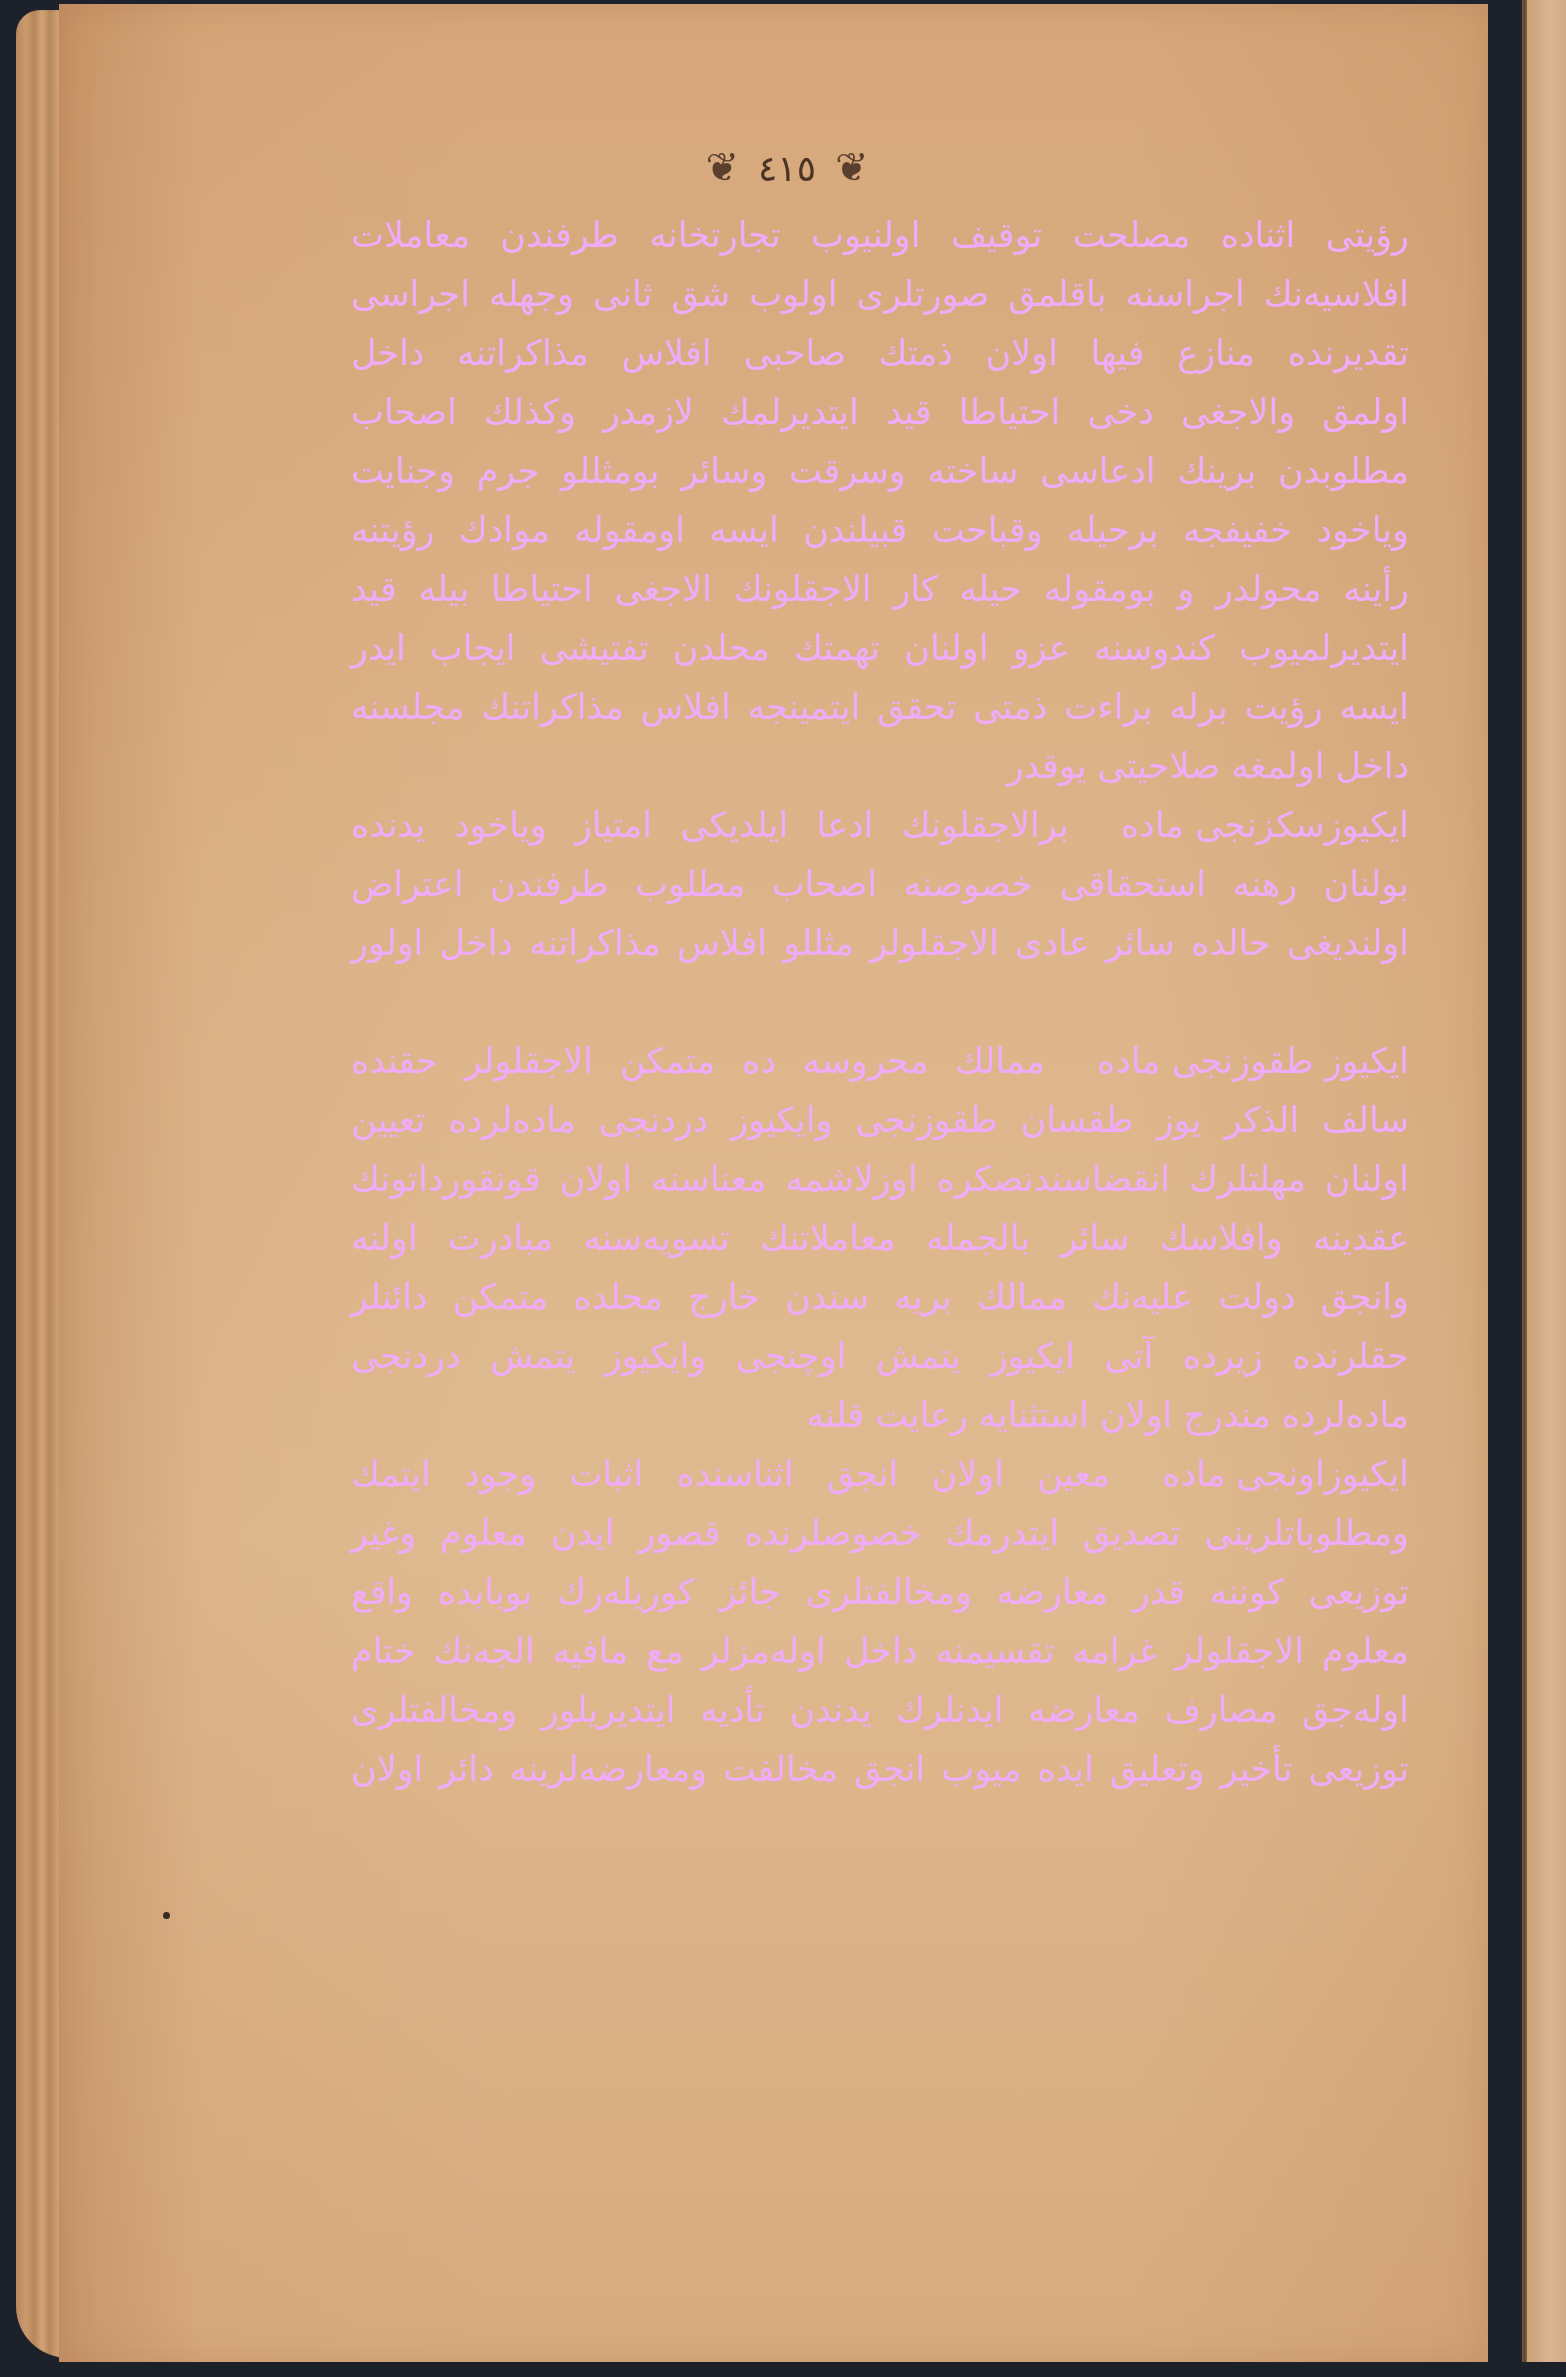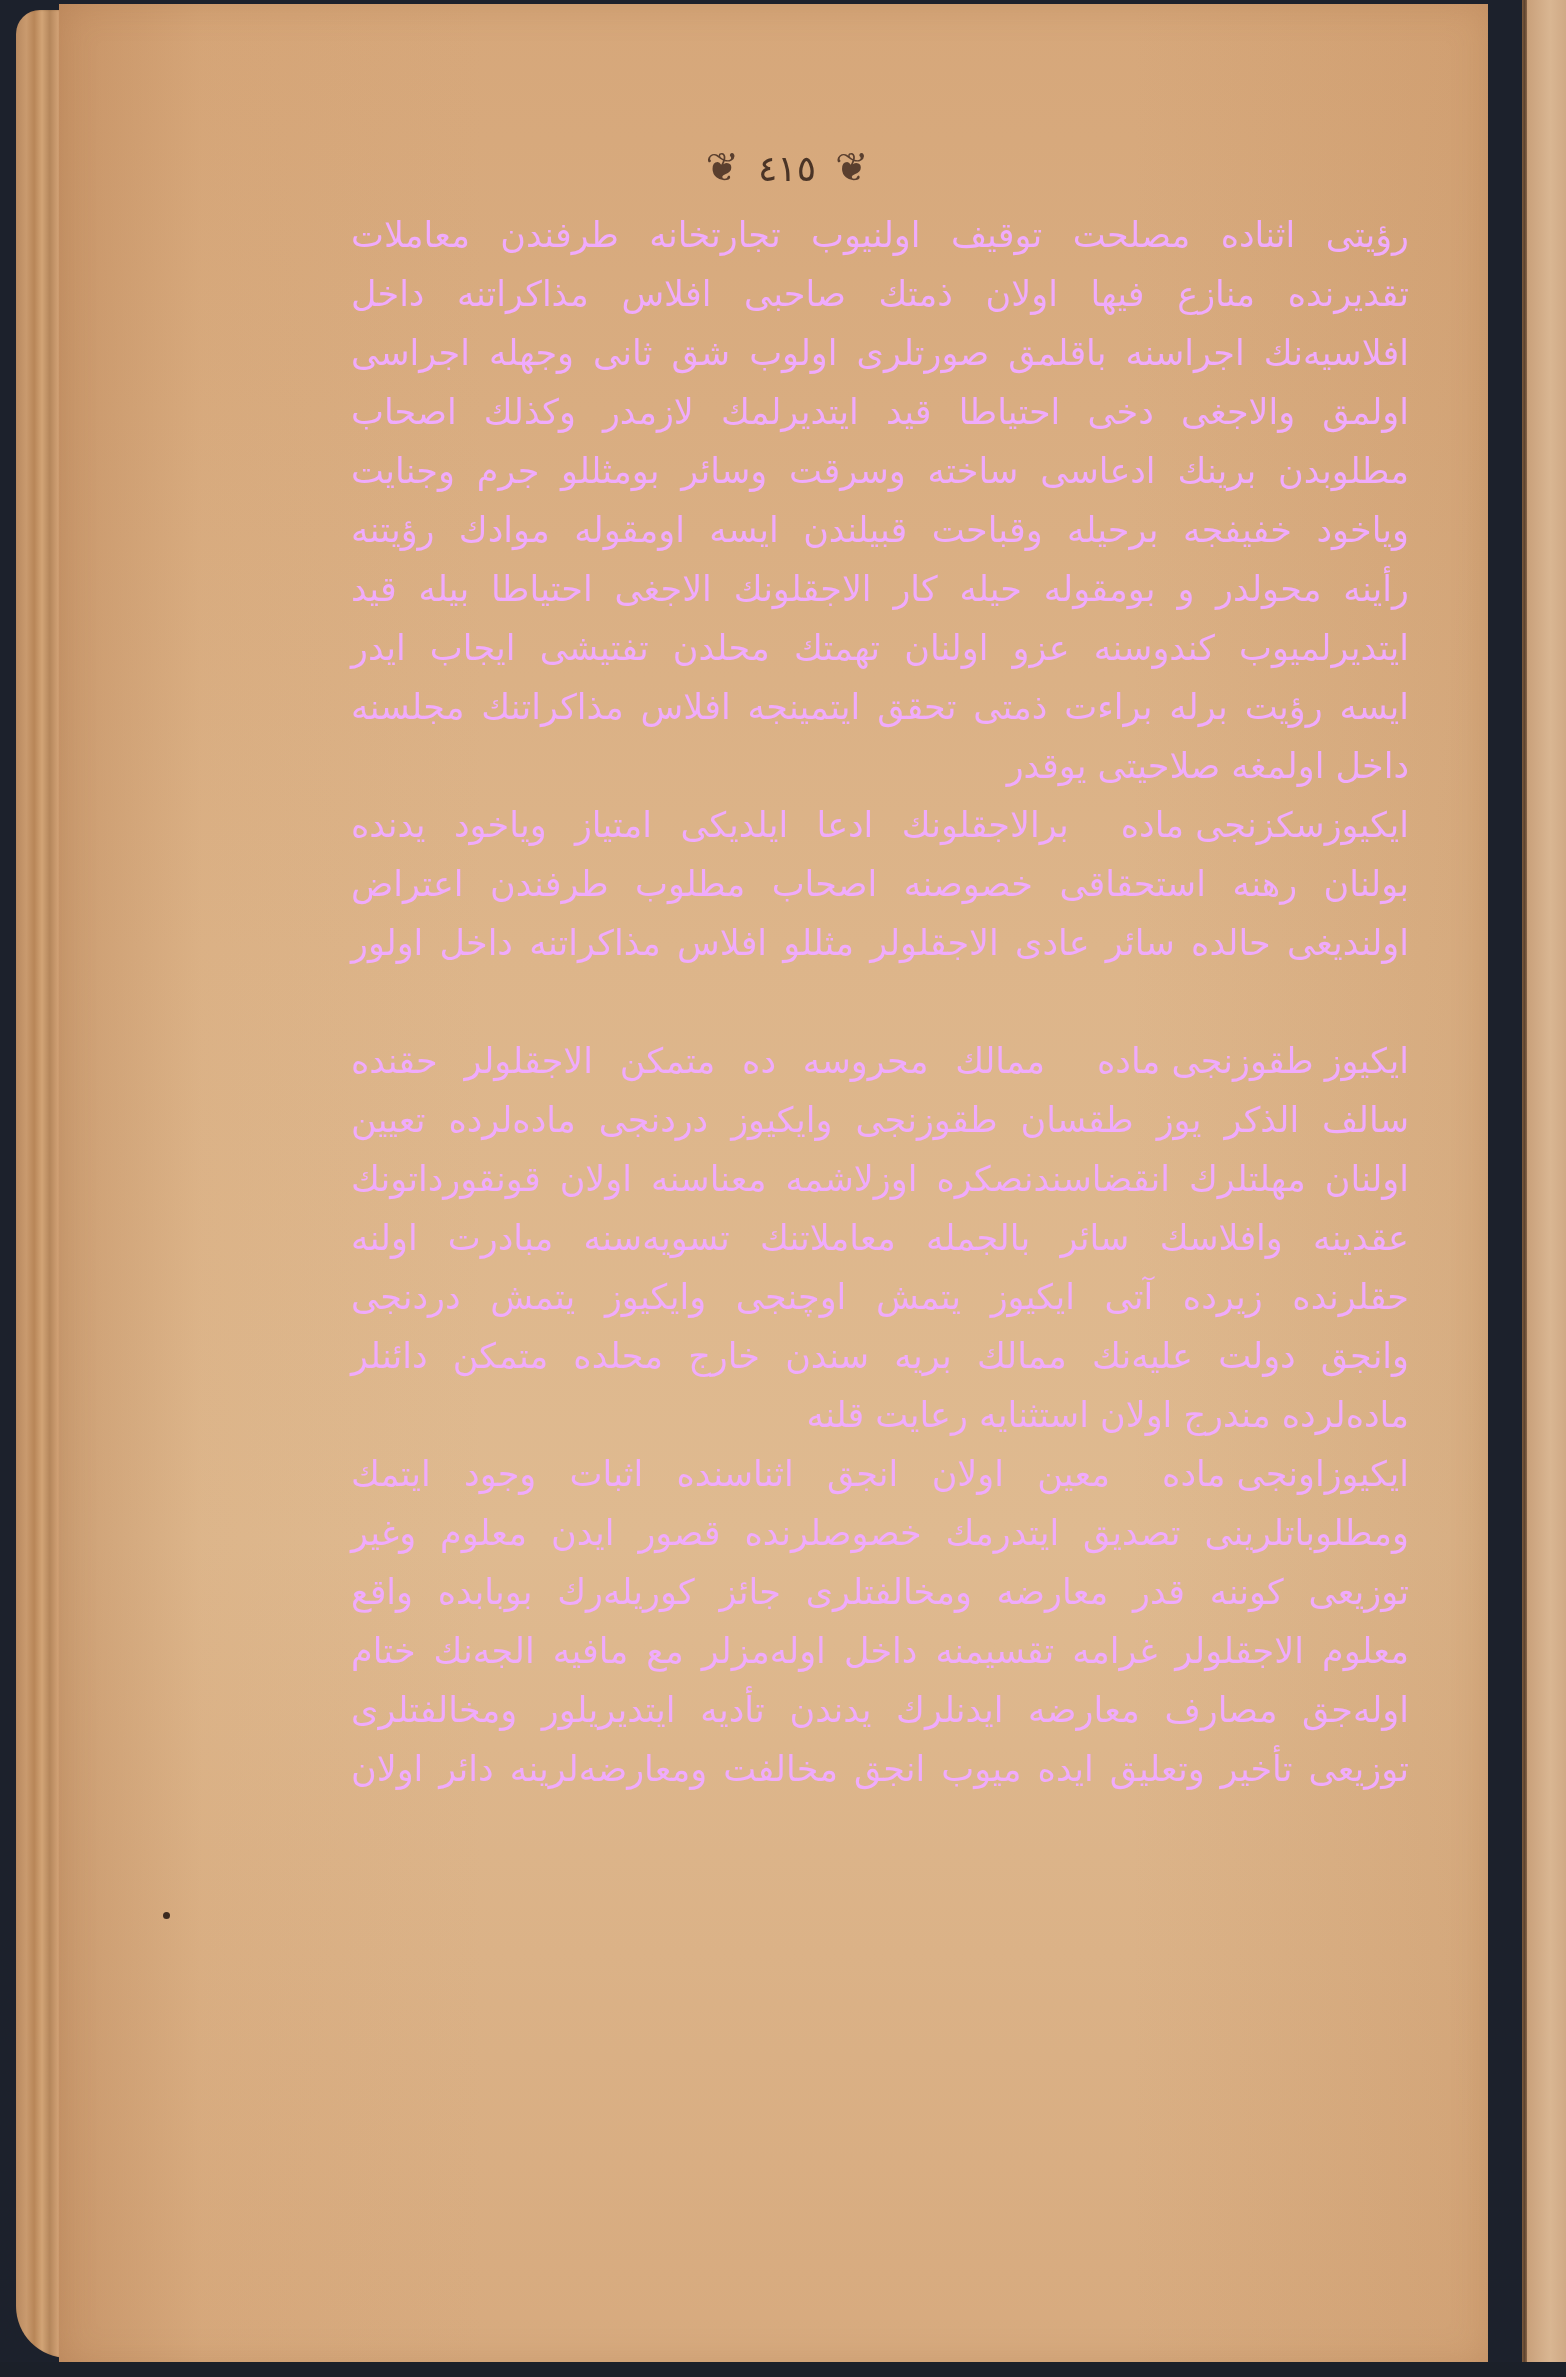--- a/index.html
+++ b/index.html
@@ -138,42 +138,42 @@
   <div class="right-edge-line"></div>
   <div class="right-strip"></div>
   <div class="bottom-shadow"></div>
 
   <div class="page-number">
     <span class="orn">❦</span><span class="num">٤١٥</span><span class="orn">❦</span>
   </div>
 
   <div class="text-block">
     <div class="line">رؤیتی اثناده مصلحت توقیف اولنیوب تجارتخانه طرفندن معاملات</div>
+    <div class="line">افلاسیه‌نك اجراسنه باقلمق صورتلری اولوب شق ثانی وجهله اجراسی</div>
     <div class="line">تقدیرنده منازع فیها اولان ذمتك صاحبی افلاس مذاکراتنه داخل</div>
-    <div class="line">افلاسیه‌نك اجراسنه باقلمق صورتلری اولوب شق ثانی وجهله اجراسی</div>
     <div class="line">اولمق والاجغی دخی احتیاطا قید ایتدیرلمك لازمدر وکذلك اصحاب</div>
     <div class="line">مطلوبدن برینك ادعاسی ساخته وسرقت وسائر بومثللو جرم وجنایت</div>
     <div class="line">ویاخود خفیفجه برحیله وقباحت قبیلندن ایسه اومقوله موادك رؤیتنه</div>
     <div class="line">رأینه محولدر و بومقوله حیله کار الاجقلونك الاجغی احتیاطا بیله قید</div>
     <div class="line">ایتدیرلمیوب کندوسنه عزو اولنان تهمتك محلدن تفتیشی ایجاب ایدر</div>
     <div class="line">ایسه رؤیت برله براءت ذمتی تحقق ایتمینجه افلاس مذاکراتنك مجلسنه</div>
     <div class="line short">داخل اولمغه صلاحیتی یوقدر</div>
 
     <div class="line"><span class="article-head">ایکیوزسکزنجی ماده</span><span>برالاجقلونك ادعا ایلدیکی امتیاز ویاخود یدنده</span></div>
     <div class="line">بولنان رهنه استحقاقی خصوصنه اصحاب مطلوب طرفندن اعتراض</div>
     <div class="line">اولندیغی حالده سائر عادی الاجقلولر مثللو افلاس مذاکراتنه داخل اولور</div>
 
     <div class="line gap"></div>
 
     <div class="line"><span class="article-head">ایکیوز طقوزنجی ماده</span><span>ممالك محروسه ده متمکن الاجقلولر حقنده</span></div>
     <div class="line">سالف الذکر یوز طقسان طقوزنجی وایکیوز دردنجی ماده‌لرده تعیین</div>
     <div class="line">اولنان مهلتلرك انقضاسندنصکره اوزلاشمه معناسنه اولان قونقورداتونك</div>
     <div class="line">عقدینه وافلاسك سائر بالجمله معاملاتنك تسویه‌سنه مبادرت اولنه</div>
+    <div class="line">وانجق دولت علیه‌نك ممالك بریه سندن خارج محلده متمکن دائنلر</div>
     <div class="line">حقلرنده زیرده آتی ایکیوز یتمش اوچنجی وایکیوز یتمش دردنجی</div>
-    <div class="line">وانجق دولت علیه‌نك ممالك بریه سندن خارج محلده متمکن دائنلر</div>
     <div class="line short">ماده‌لرده مندرج اولان استثنایه رعایت قلنه</div>
 
     <div class="line"><span class="article-head">ایکیوزاونجی ماده</span><span>معین اولان انجق اثناسنده اثبات وجود ایتمك</span></div>
     <div class="line">ومطلوباتلرینی تصدیق ایتدرمك خصوصلرنده قصور ایدن معلوم وغیر</div>
     <div class="line">توزیعی کوننه قدر معارضه ومخالفتلری جائز کوریله‌رك بوبابده واقع</div>
     <div class="line">معلوم الاجقلولر غرامه تقسیمنه داخل اوله‌مزلر مع مافیه الجه‌نك ختام</div>
     <div class="line">اوله‌جق مصارف معارضه ایدنلرك یدندن تأدیه ایتدیریلور ومخالفتلری</div>
     <div class="line">توزیعی تأخیر وتعلیق ایده میوب انجق مخالفت ومعارضه‌لرینه دائر اولان</div>
   </div>
 

